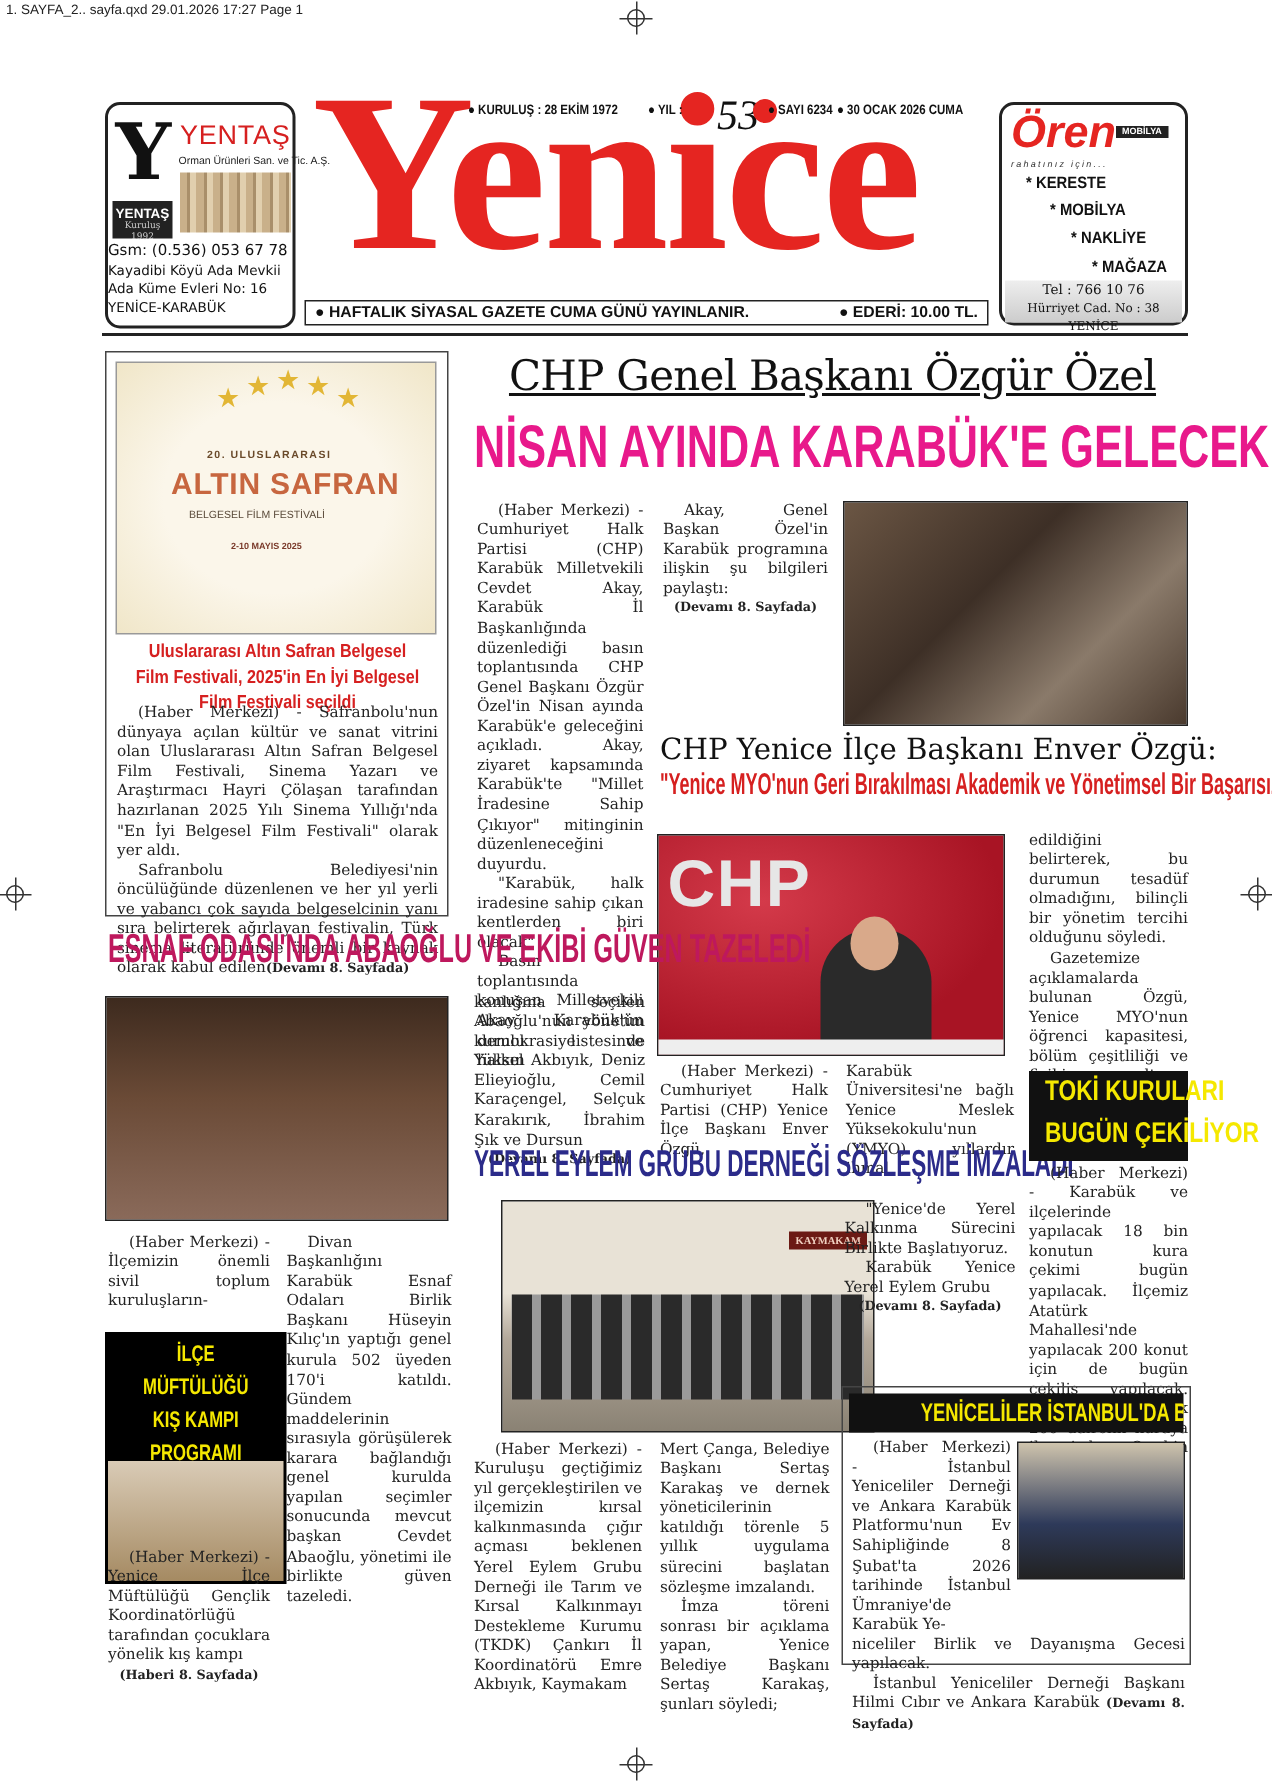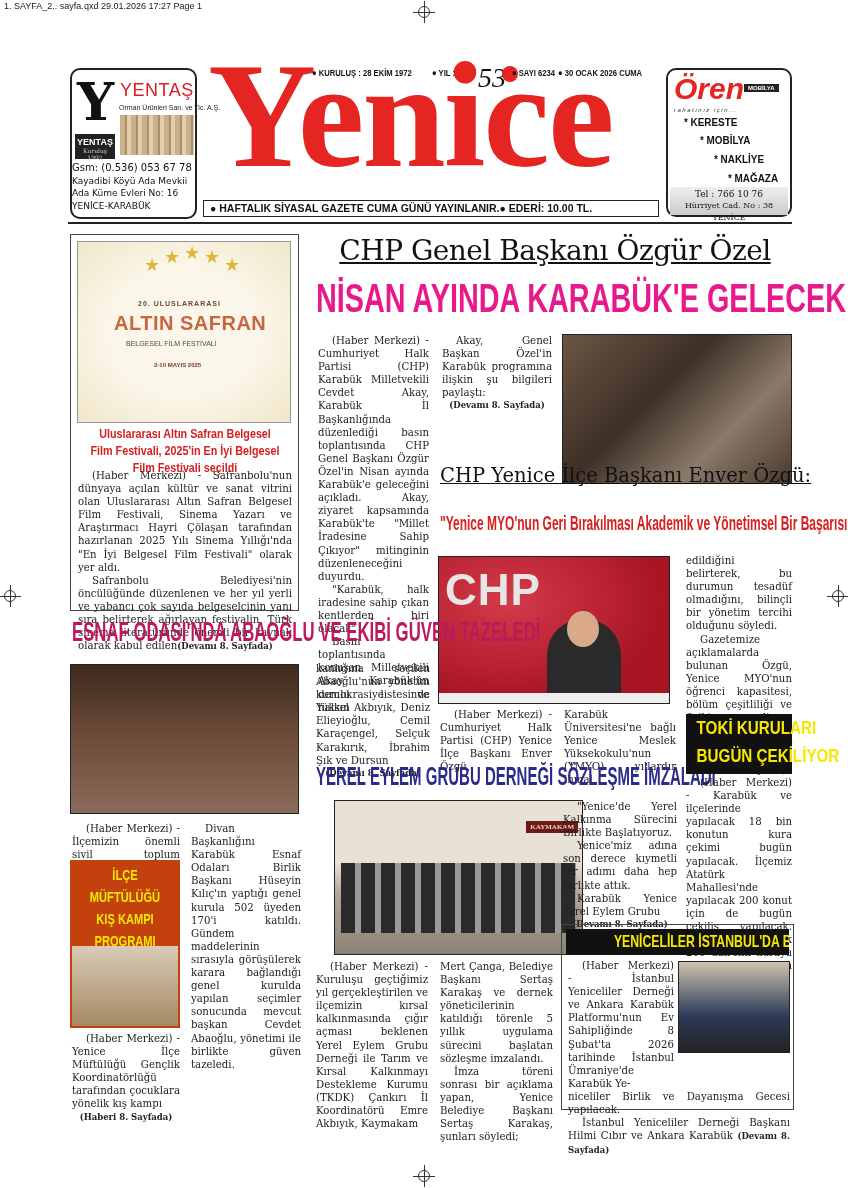--- a/index.html
+++ b/index.html
@@ -18,21 +18,21 @@
 .yentas .wood{position:absolute;left:48px;top:45px;width:74px;height:40px;background:repeating-linear-gradient(90deg,#c9b08a 0 5px,#a98f6a 5px 7px,#e1cfae 7px 11px)}
 .yentas .badge{position:absolute;left:3px;top:64px;width:40px;height:25px;background:#222;color:#fff;text-align:center;font:bold 9px "Liberation Sans",sans-serif;padding-top:3px}
 .yentas .badge small{display:block;font:6px "DejaVu Serif",serif;color:#ccc}
 .yentas .contact{position:absolute;left:0;right:0;top:92px;font:9px "DejaVu Sans",sans-serif;line-height:12.5px}
 .yentas .contact div:first-child{font-size:10px}
 .masthead{left:200px;top:58px;width:460px;height:150px}
 .masthead .title{position:absolute;left:8px;top:-18px;font:bold 150px "Liberation Serif",serif;color:#e52521;letter-spacing:-2px;line-height:1}
 .meta{position:absolute;top:10px;font:bold 9px "Liberation Sans",sans-serif;color:#111;white-space:nowrap;transform:scaleX(0.85);transform-origin:left}
 .year{position:absolute;left:278px;top:4px;font:italic 28px "Liberation Serif",serif;color:#111}
 .dot{position:absolute;left:302px;top:8px;width:16px;height:16px;border-radius:50%;background:#e52521}
-.strap{left:203px;top:200px;width:456px;height:17px;border:1.5px solid #222;font:bold 10.5px "Liberation Sans",sans-serif;padding:1px 6px;display:flex;}
+.strap{left:203px;top:200px;width:456px;height:17px;border:1.5px solid #222;font:bold 10.5px "Liberation Sans",sans-serif;padding:1px 6px;display:flex;justify-content:space-between}
 .rule{left:68px;top:222px;width:724px;height:2px;background:#222}
 .oren{left:666px;top:68px;width:126px;height:149px}
 .oren .logo{position:absolute;left:6px;top:2px;font:bold italic 30px "Liberation Sans",sans-serif;color:#e52521}
 .oren .mob{position:absolute;left:76px;top:14px;background:#222;color:#fff;font:bold 6px "Liberation Sans",sans-serif;padding:1px 4px}
 .oren .slogan{position:absolute;left:6px;top:37px;font:italic 6px "Liberation Sans",sans-serif;letter-spacing:1.5px;color:#333}
 .oren .svc{position:absolute;font:bold 11px "Liberation Sans",sans-serif;transform:scaleX(0.9);transform-origin:left}
 .oren .foot{position:absolute;left:2px;right:2px;top:117px;height:28px;background:linear-gradient(#eee,#ccc);text-align:center;font:9px "DejaVu Serif",serif;line-height:12px;padding-top:1px}
 
 .col{font:10.2px "DejaVu Serif",serif;line-height:13.1px;text-align:justify;color:#222}
 .col p{text-indent:14px}
@@ -50,36 +50,36 @@
 .altin .t4{position:absolute;left:76px;top:120px;font:bold 6px "Liberation Sans",sans-serif;color:#7a3a2a}
 .altin .ribbon{position:absolute;left:40px;top:136px;width:134px;height:36px;background:linear-gradient(#e6be55,#b88a2a);color:#fff;font:italic 8px "DejaVu Serif",serif;text-align:center;padding-top:5px;line-height:12px}
 .altin .head{position:absolute;left:4px;top:191px;width:220px;text-align:center;font:bold 12.5px "Liberation Sans",sans-serif;color:#d62020;line-height:17px;transform:scaleX(0.86);transform-origin:center}
 .altin .body{position:absolute;left:7px;top:234px;width:214px}
 .kicker1{left:310px;top:234px;width:490px;text-align:center;font:28px "DejaVu Serif",serif;text-decoration:underline;letter-spacing:-0.5px}
 .pinkhead{font:bold 40px "Liberation Sans",sans-serif;color:#e8198b}
 .nisan{left:316px;top:276px}
 .chp1text1{left:318px;top:334px;width:111px}
 .chp1text2{left:442px;top:334px;width:110px}
 .chp1photo{left:562px;top:334px;width:230px;height:150px;background:linear-gradient(135deg,#6b5644,#3d2f26 40%,#8a7a6a 70%,#4a3a2e)}
-.kicker2{left:440px;top:464px;font:19.5px "DejaVu Serif",serif;text-decoration:underline;white-space:nowrap}
+.kicker2{left:440px;top:488px;font:19.5px "DejaVu Serif",serif;white-space:nowrap}
 .myo{left:440px;top:512px;font:bold 20px "Liberation Sans",sans-serif;color:#d62020}
 .chp2photo{left:438px;top:556px;width:232px;height:148px;background:radial-gradient(ellipse at 30% 30%,#d43a4a,#a81424 70%)}
 .chp2photo .logo{position:absolute;left:6px;top:8px;font:bold 44px "Liberation Sans",sans-serif;color:#e6e6e6;letter-spacing:1px}
 .chp2photo .man{position:absolute;left:108px;top:62px;width:74px;height:80px;background:#2a2a2a;border-radius:36px 36px 6px 6px}
 .chp2photo .face{position:absolute;left:128px;top:54px;width:32px;height:36px;background:#d9a98a;border-radius:50%}
 .chp2photo .desk{position:absolute;left:0;right:0;bottom:0;height:10px;background:#eee}
 .chp2text1{left:440px;top:708px;width:112px}
 .chp2text2{left:564px;top:708px;width:112px}
 .chp2text3{left:686px;top:554px;width:106px}
 .esnaf{left:72px;top:617px;font:bold 27px "Liberation Sans",sans-serif;color:#be185d}
 .esnafphoto{left:70px;top:664px;width:229px;height:150px;background:linear-gradient(#3d2a1e,#6a4a36 45%,#8a6a5a);}
 .esnaftext1{left:72px;top:822px;width:108px}
 .esnaftext2{left:191px;top:822px;width:110px}
 .esnaftext3{left:316px;top:662px;width:114px}
-.muftu{left:70px;top:860px;width:110px;height:168px;background:#c2410c}
+.muftu{left:70px;top:888px;width:121px;height:168px;background:#000000}
 .muftu .h{position:absolute;left:0;right:0;top:4px;text-align:center;font:bold 15px "Liberation Sans",sans-serif;color:#f5e800;line-height:22px;transform:scaleX(0.74);}
 .muftu .img{position:absolute;left:2px;top:86px;right:2px;bottom:2px;background:linear-gradient(#d9cbb6,#a58a62)}
 .muftutext{left:72px;top:1032px;width:108px}
 .yerel{left:316px;top:762px;font:bold 25px "Liberation Sans",sans-serif;color:#2b2b8a}
 .yerelphoto{left:334px;top:800px;width:249px;height:155px;background:linear-gradient(#e8e2d6 40%,#b3a89a 60%,#8a8274)}
 .yereltext1{left:316px;top:960px;width:112px}
 .yereltext2{left:440px;top:960px;width:113px}
 .yereltext3{left:563px;top:800px;width:114px}
 .toki{left:686px;top:714px;width:106px;height:60px;background:#111;color:#f5e800;text-align:center;font:bold 19px "Liberation Sans",sans-serif;line-height:28px}
 .tokitext{left:686px;top:776px;width:106px}
@@ -227,21 +227,20 @@
 </div>
 <div class="abs col yereltext1">
     <p>(Haber Merkezi) - Kuruluşu geçtiğimiz yıl gerçekleştirilen ve ilçemizin kırsal kalkınmasında çığır açması beklenen Yerel Eylem Grubu Derneği ile Tarım ve Kırsal Kalkınmayı Destekleme Kurumu (TKDK) Çankırı İl Koordinatörü Emre Akbıyık, Kaymakam</p>
   </div>
 <div class="abs col yereltext2">
   <p class="noind">Mert Çanga, Belediye Başkanı Sertaş Karakaş ve dernek yöneticilerinin katıldığı törenle 5 yıllık uygulama sürecini başlatan sözleşme imzalandı.</p>
   <p>İmza töreni sonrası bir açıklama yapan, Yenice Belediye Başkanı Sertaş Karakaş, şunları söyledi;</p>
 </div>
 <div class="abs col yereltext3">
   <p>"Yenice'de Yerel Kalkınma Sürecini Birlikte Başlatıyoruz.</p>
-  <p>Yenice'miz adına son derece kıymetli bir adımı daha hep birlikte attık.</p>
   <p>Karabük Yenice Yerel Eylem Grubu</p>
   <span class="cont">(Devamı 8. Sayfada)</span>
 </div>
 
 <div class="abs toki">
   <div class="cond" style="transform:scaleX(0.8);transform-origin:center;display:block">TOKİ KURULARI</div>
   <div class="cond" style="transform:scaleX(0.8);transform-origin:center;display:block">BUGÜN ÇEKİLİYOR</div>
 </div>
 <div class="abs col tokitext">
     <p>(Haber Merkezi) - Karabük ve ilçelerinde yapılacak 18 bin konutun kura çekimi bugün yapılacak. İlçemiz Atatürk Mahallesi'nde yapılacak 200 konut için de bugün çekiliş yapılacak. Bugün yapılacak 200 dairelik kuraya ilçemizden 2 bin 119 kişi katılacak.</p>

